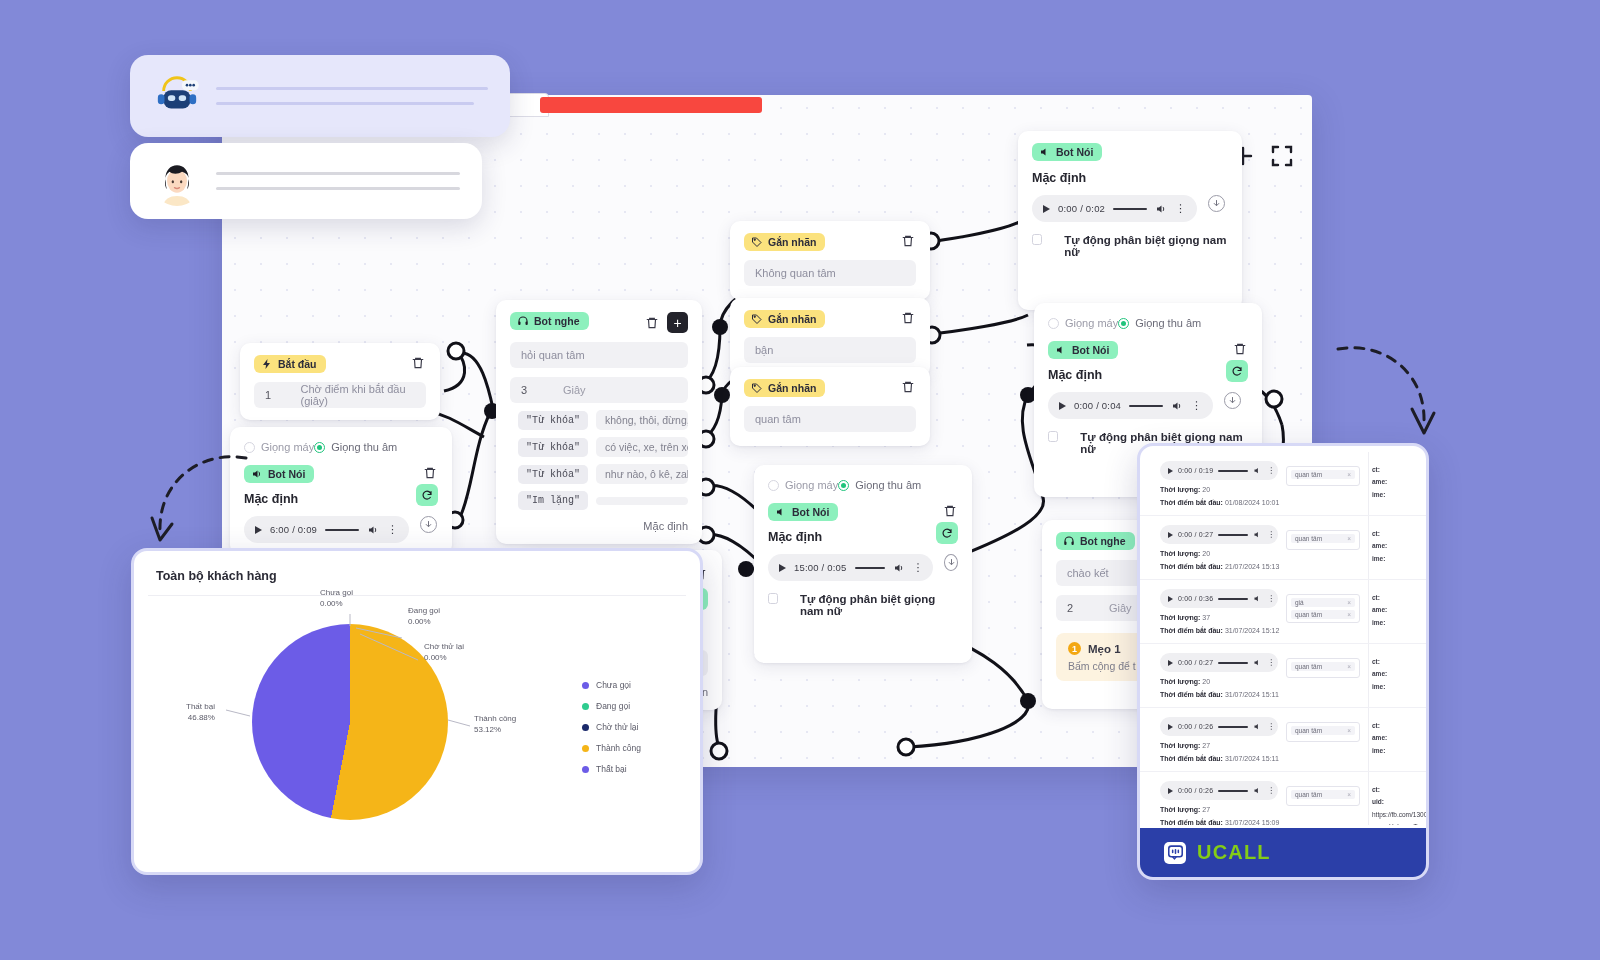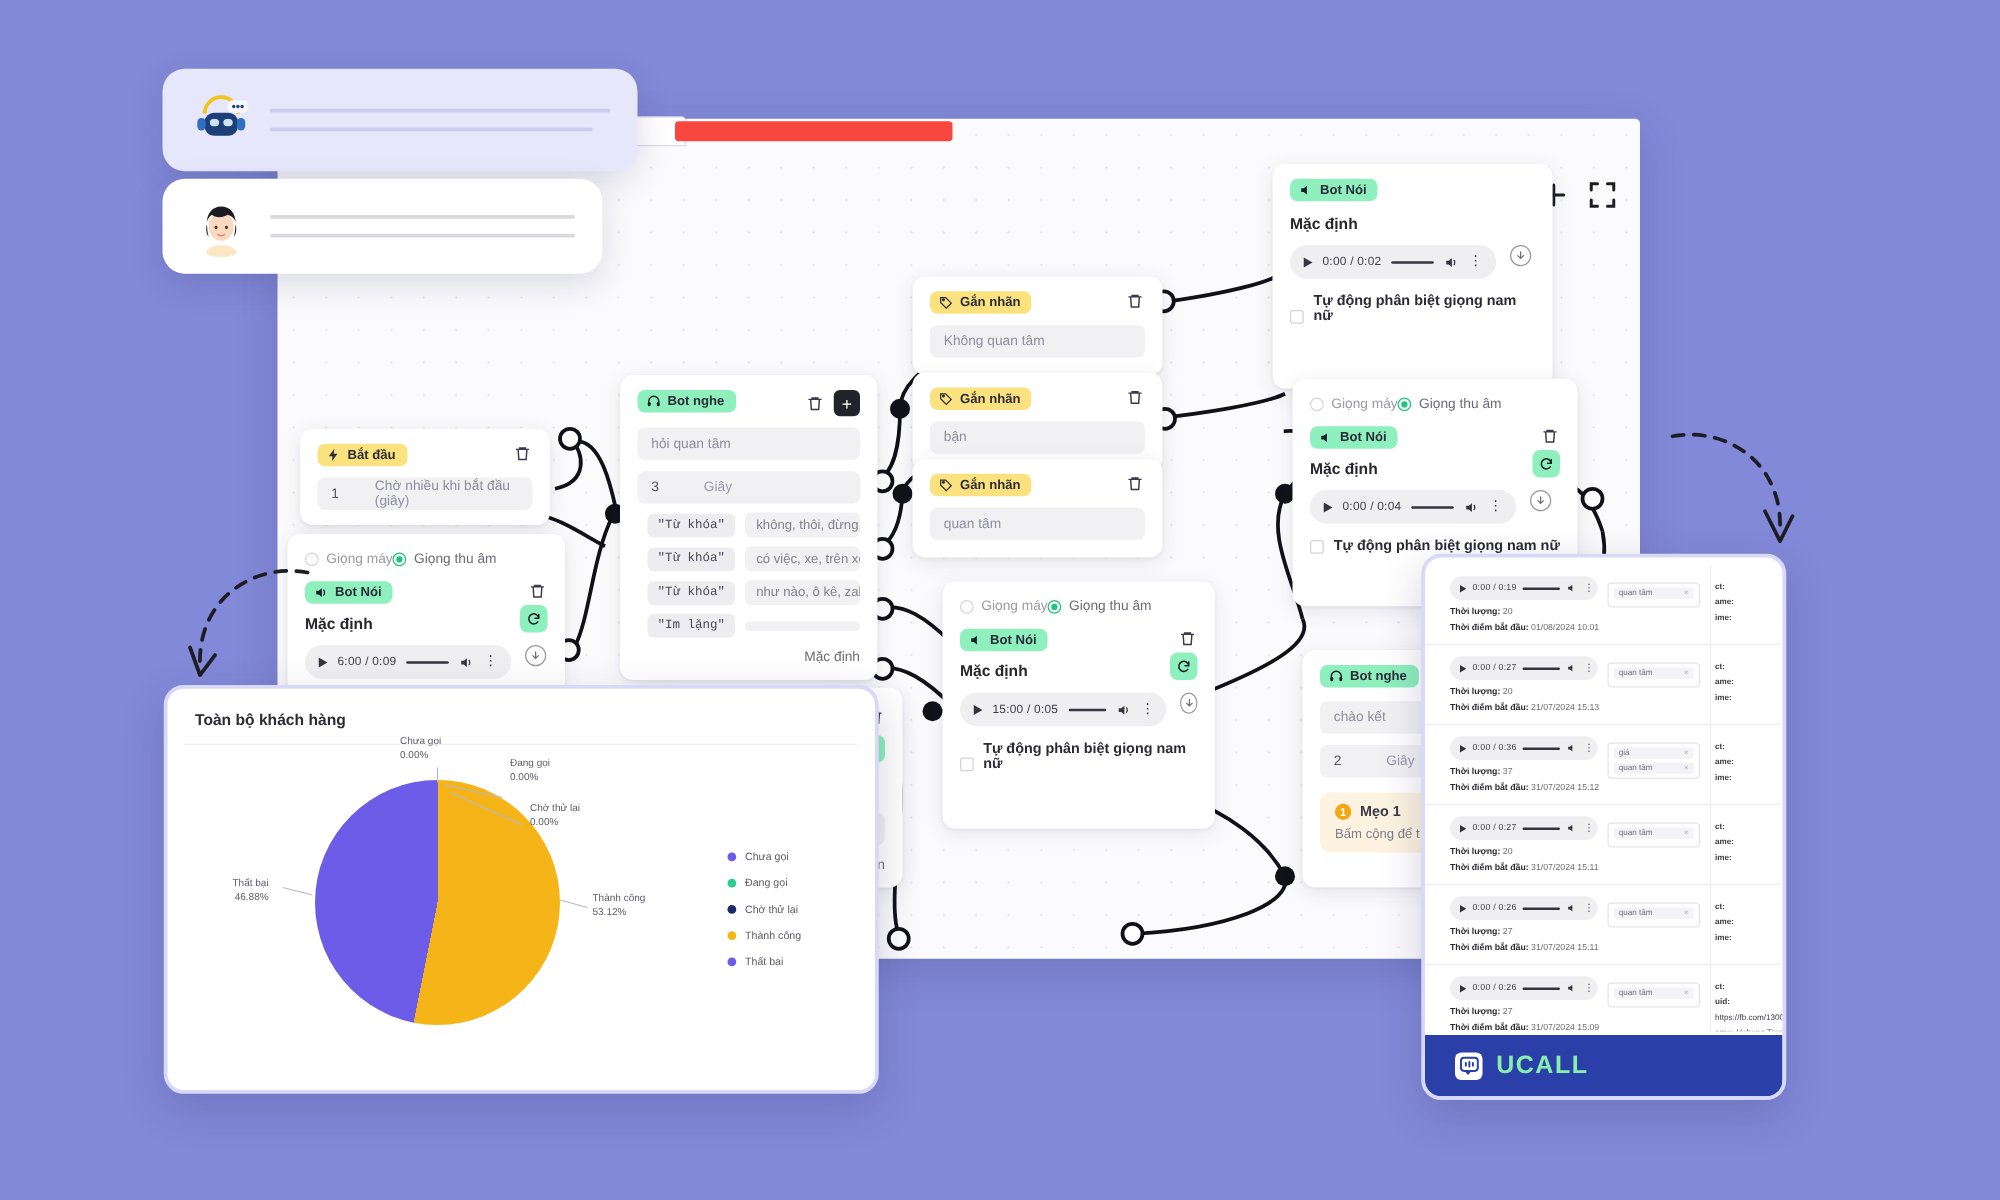--- a/index.html
+++ b/index.html
@@ -97,21 +97,21 @@
   .player .time{ font-size:9.5px; color:#3c3c46; white-space:nowrap; letter-spacing:.2px;}
   .player .track{ flex:1; height:2px; background:#35353f; border-radius:2px; min-width:30px; }
   .player .spk svg{ width:12px;height:12px;color:#35353f;display:block; }
   .player .kebab{ font-size:11px;color:#35353f;letter-spacing:0; line-height:1; }
   .dl-btn{
     width:17px;height:17px;border-radius:50%;border:1.2px solid #9b9ba8;
     display:flex;align-items:center;justify-content:center;color:#6d6d7a;
   }
   .dl-btn svg{ width:9px;height:9px; }
   .row-center{ display:flex; align-items:center; gap:11px; }
-  .cb-row{ display:flex; align-items:flex-end; gap:8px; margin-top:12px; }
+  .cb-row{ display:flex; align-items:flex-start; gap:22px; margin-top:12px; }
   .cb{ width:11px;height:11px;border:1.3px solid #d3d3de;border-radius:2.5px; }
   .cb-label{ font-size:11.5px; font-weight:700; color:#2b2b36; }
 
   
   .tip{
     background:#fdf3e0; border-radius:8px; padding:9px 12px; margin-top:12px;
   }
   .tip-head{ display:flex; align-items:center; gap:7px; }
   .tip-badge{ width:13px;height:13px;border-radius:50%;background:#f3a712;
     color:#fff;font-size:9px;display:flex;align-items:center;justify-content:center;font-weight:700;}
@@ -199,21 +199,21 @@
   .tagpill span{ color:#a9a9b6; }
   .colcut{ position:absolute; left:228px; top:0; bottom:0; width:1px; background:#eeeef3; }
   .rcol{ position:absolute; left:232px; top:12px; font-size:6.5px; color:#3a3a46; line-height:1.9; }
   .rcol b{ font-weight:700; }
   #ucall-footer{
     position:absolute; left:0; right:0; bottom:0; height:49px; background:#2b3fa8;
     display:flex; align-items:center; gap:11px; padding-left:24px;
   }
   #ucall-mark{ width:22px;height:22px;border-radius:5px;background:#fff;
     display:flex;align-items:center;justify-content:center; }
-  #ucall-text{ color:#86efac; font-size:20px; font-weight:700; letter-spacing:1.2px; }
+  #ucall-text{ color:#84cc16; font-size:20px; font-weight:700; letter-spacing:1.2px; }
 
   
   .arrow{ position:absolute; pointer-events:none; }
 </style>
 </head>
 <body>
 
 <div class="stage">
 
   <div id="canvas-window">
@@ -298,21 +298,21 @@
           <span>Bắt đầu</span>
         </span>
         <span class="icon-btn">
           <svg viewBox="0 0 24 24" fill="none" stroke="currentColor" stroke-width="2">
               <path d="M3 6h18M8 6V4h8v2M6 6l1 14h10l1-14"></path>
             </svg>
         </span>
       </div>
       <div class="field">
         <span class="num">1</span>
-        <span>Chờ nhiều khi bắt đầu (giây)</span>
+        <span>Chờ điểm khi bắt đầu (giây)</span>
       </div>
     </div>
 
     <div class="node" style="left:8px;top:332px;width:222px;padding-top:14px;">
       <div class="voice-row">
         <span class="radio">
           <i class="dot"></i>
           <span>Giọng máy</span>
         </span>
         <span class="radio sel">

